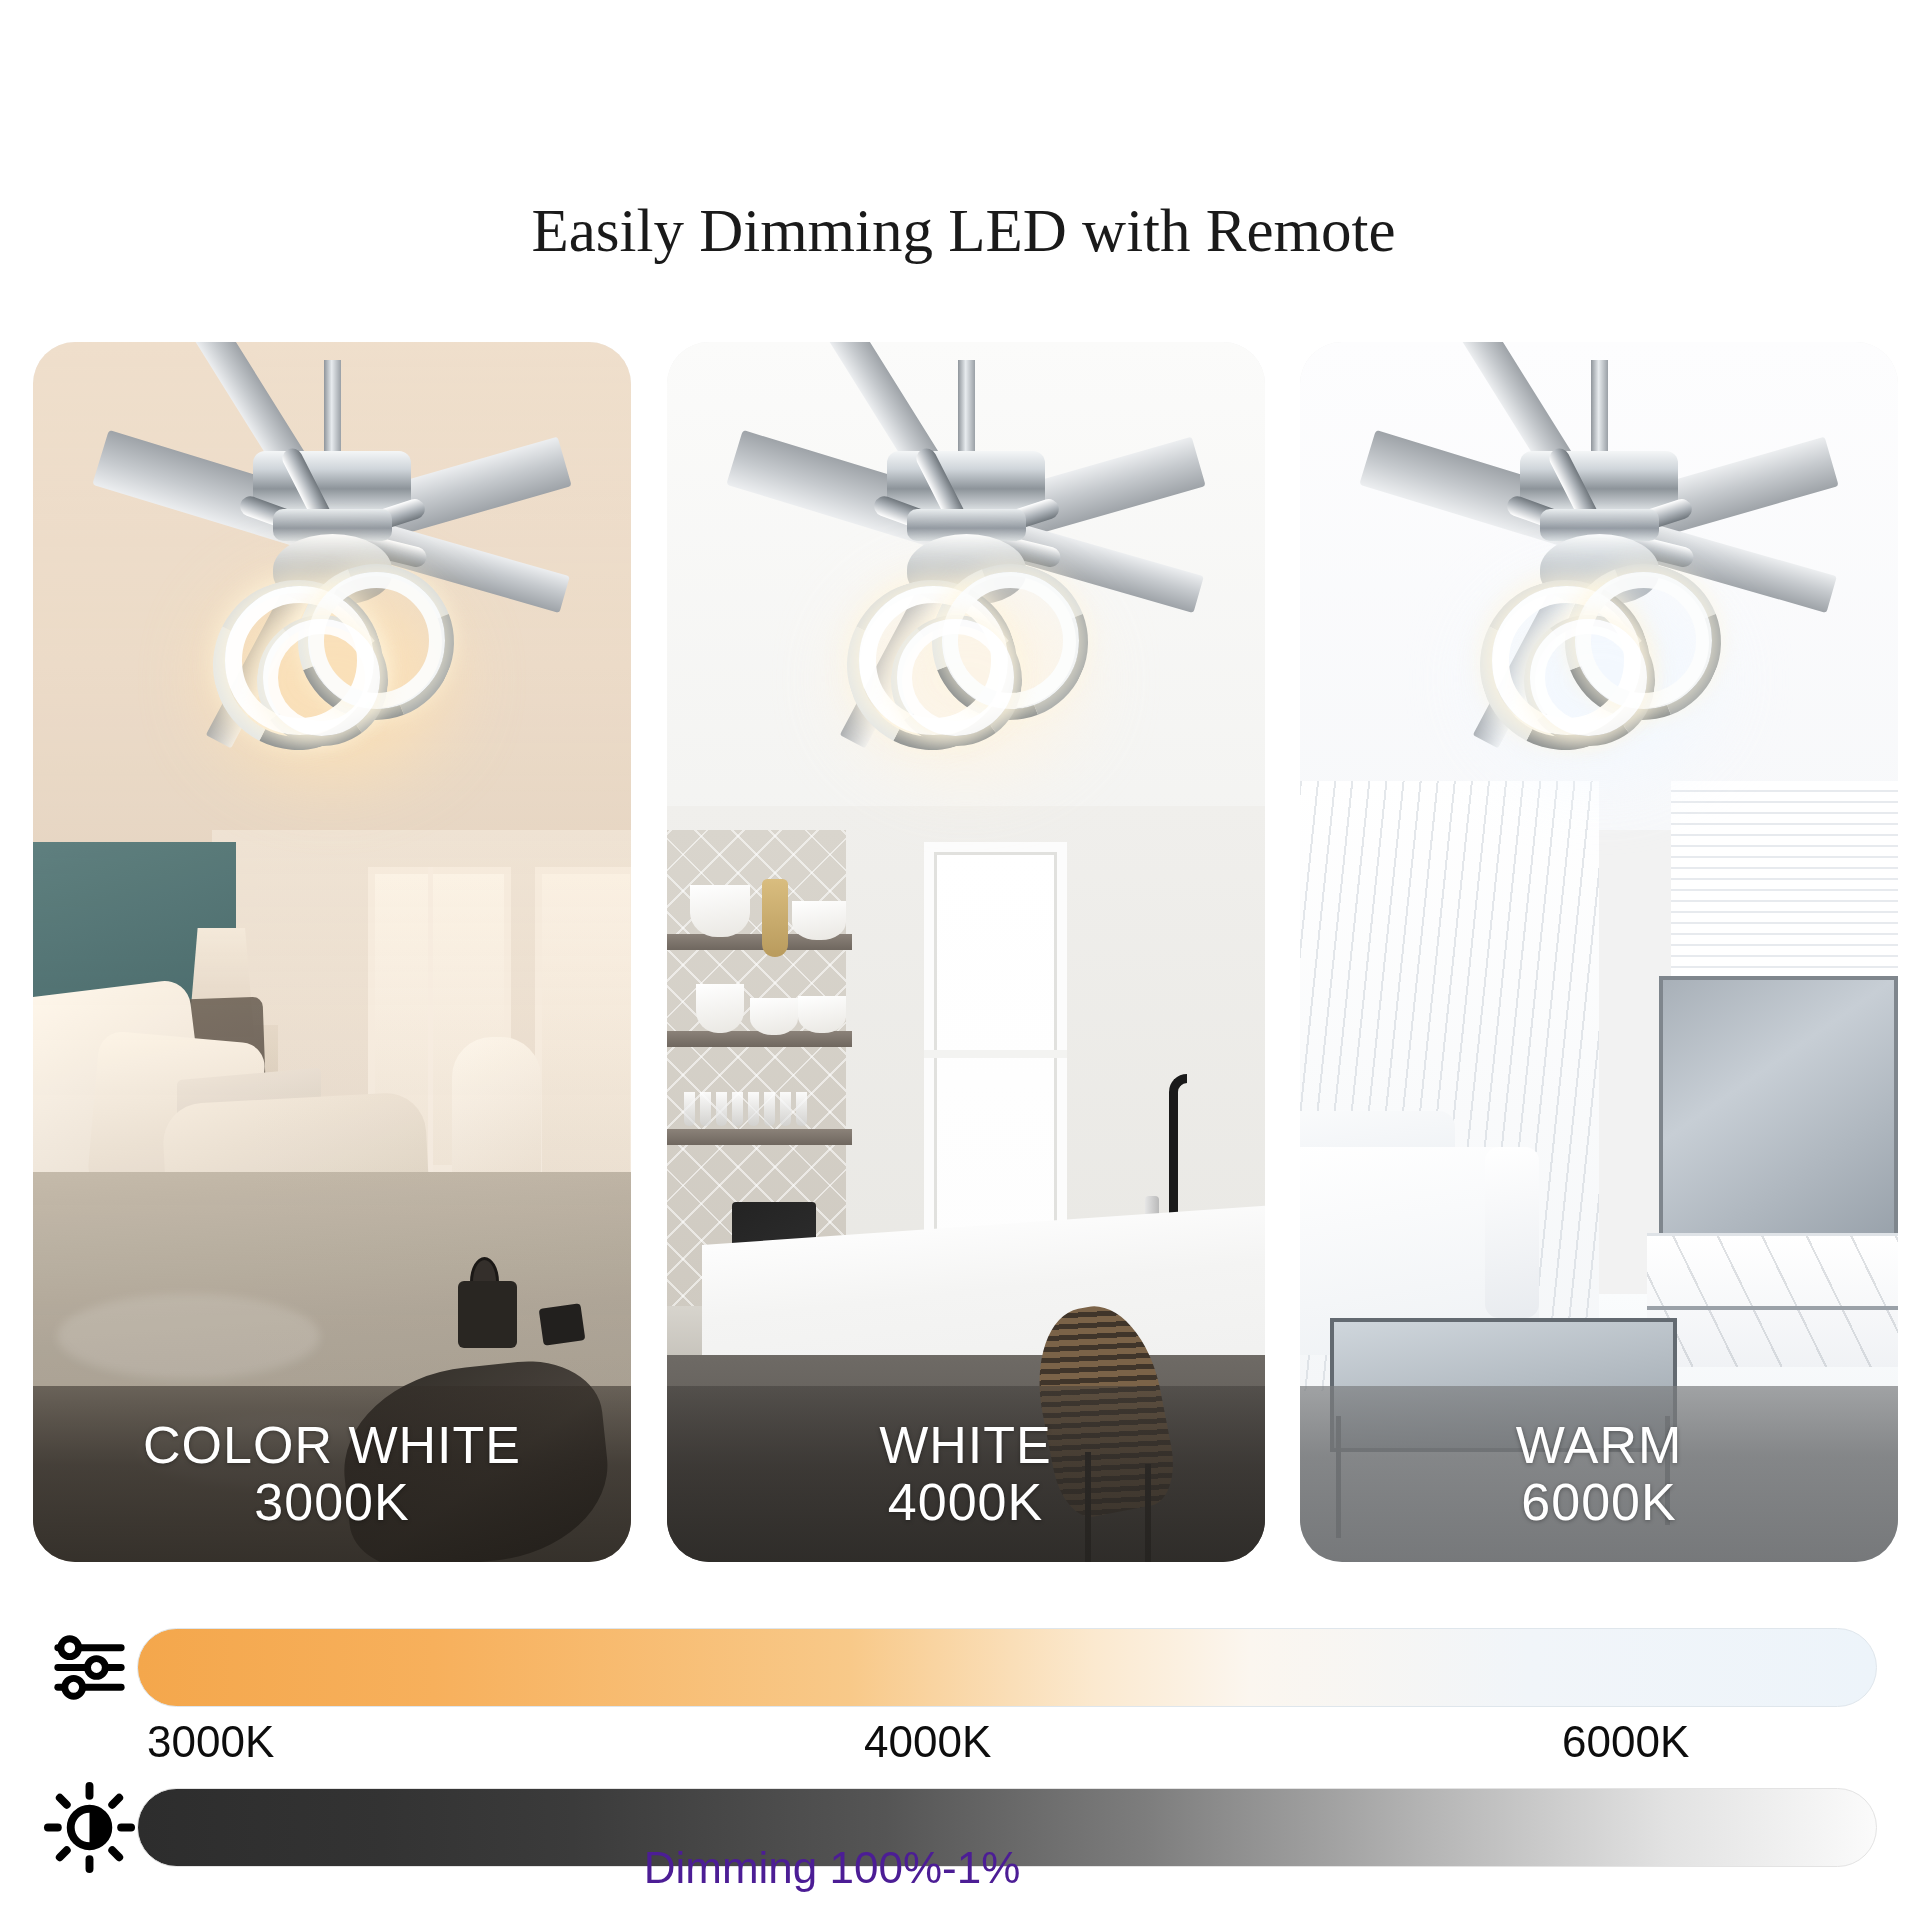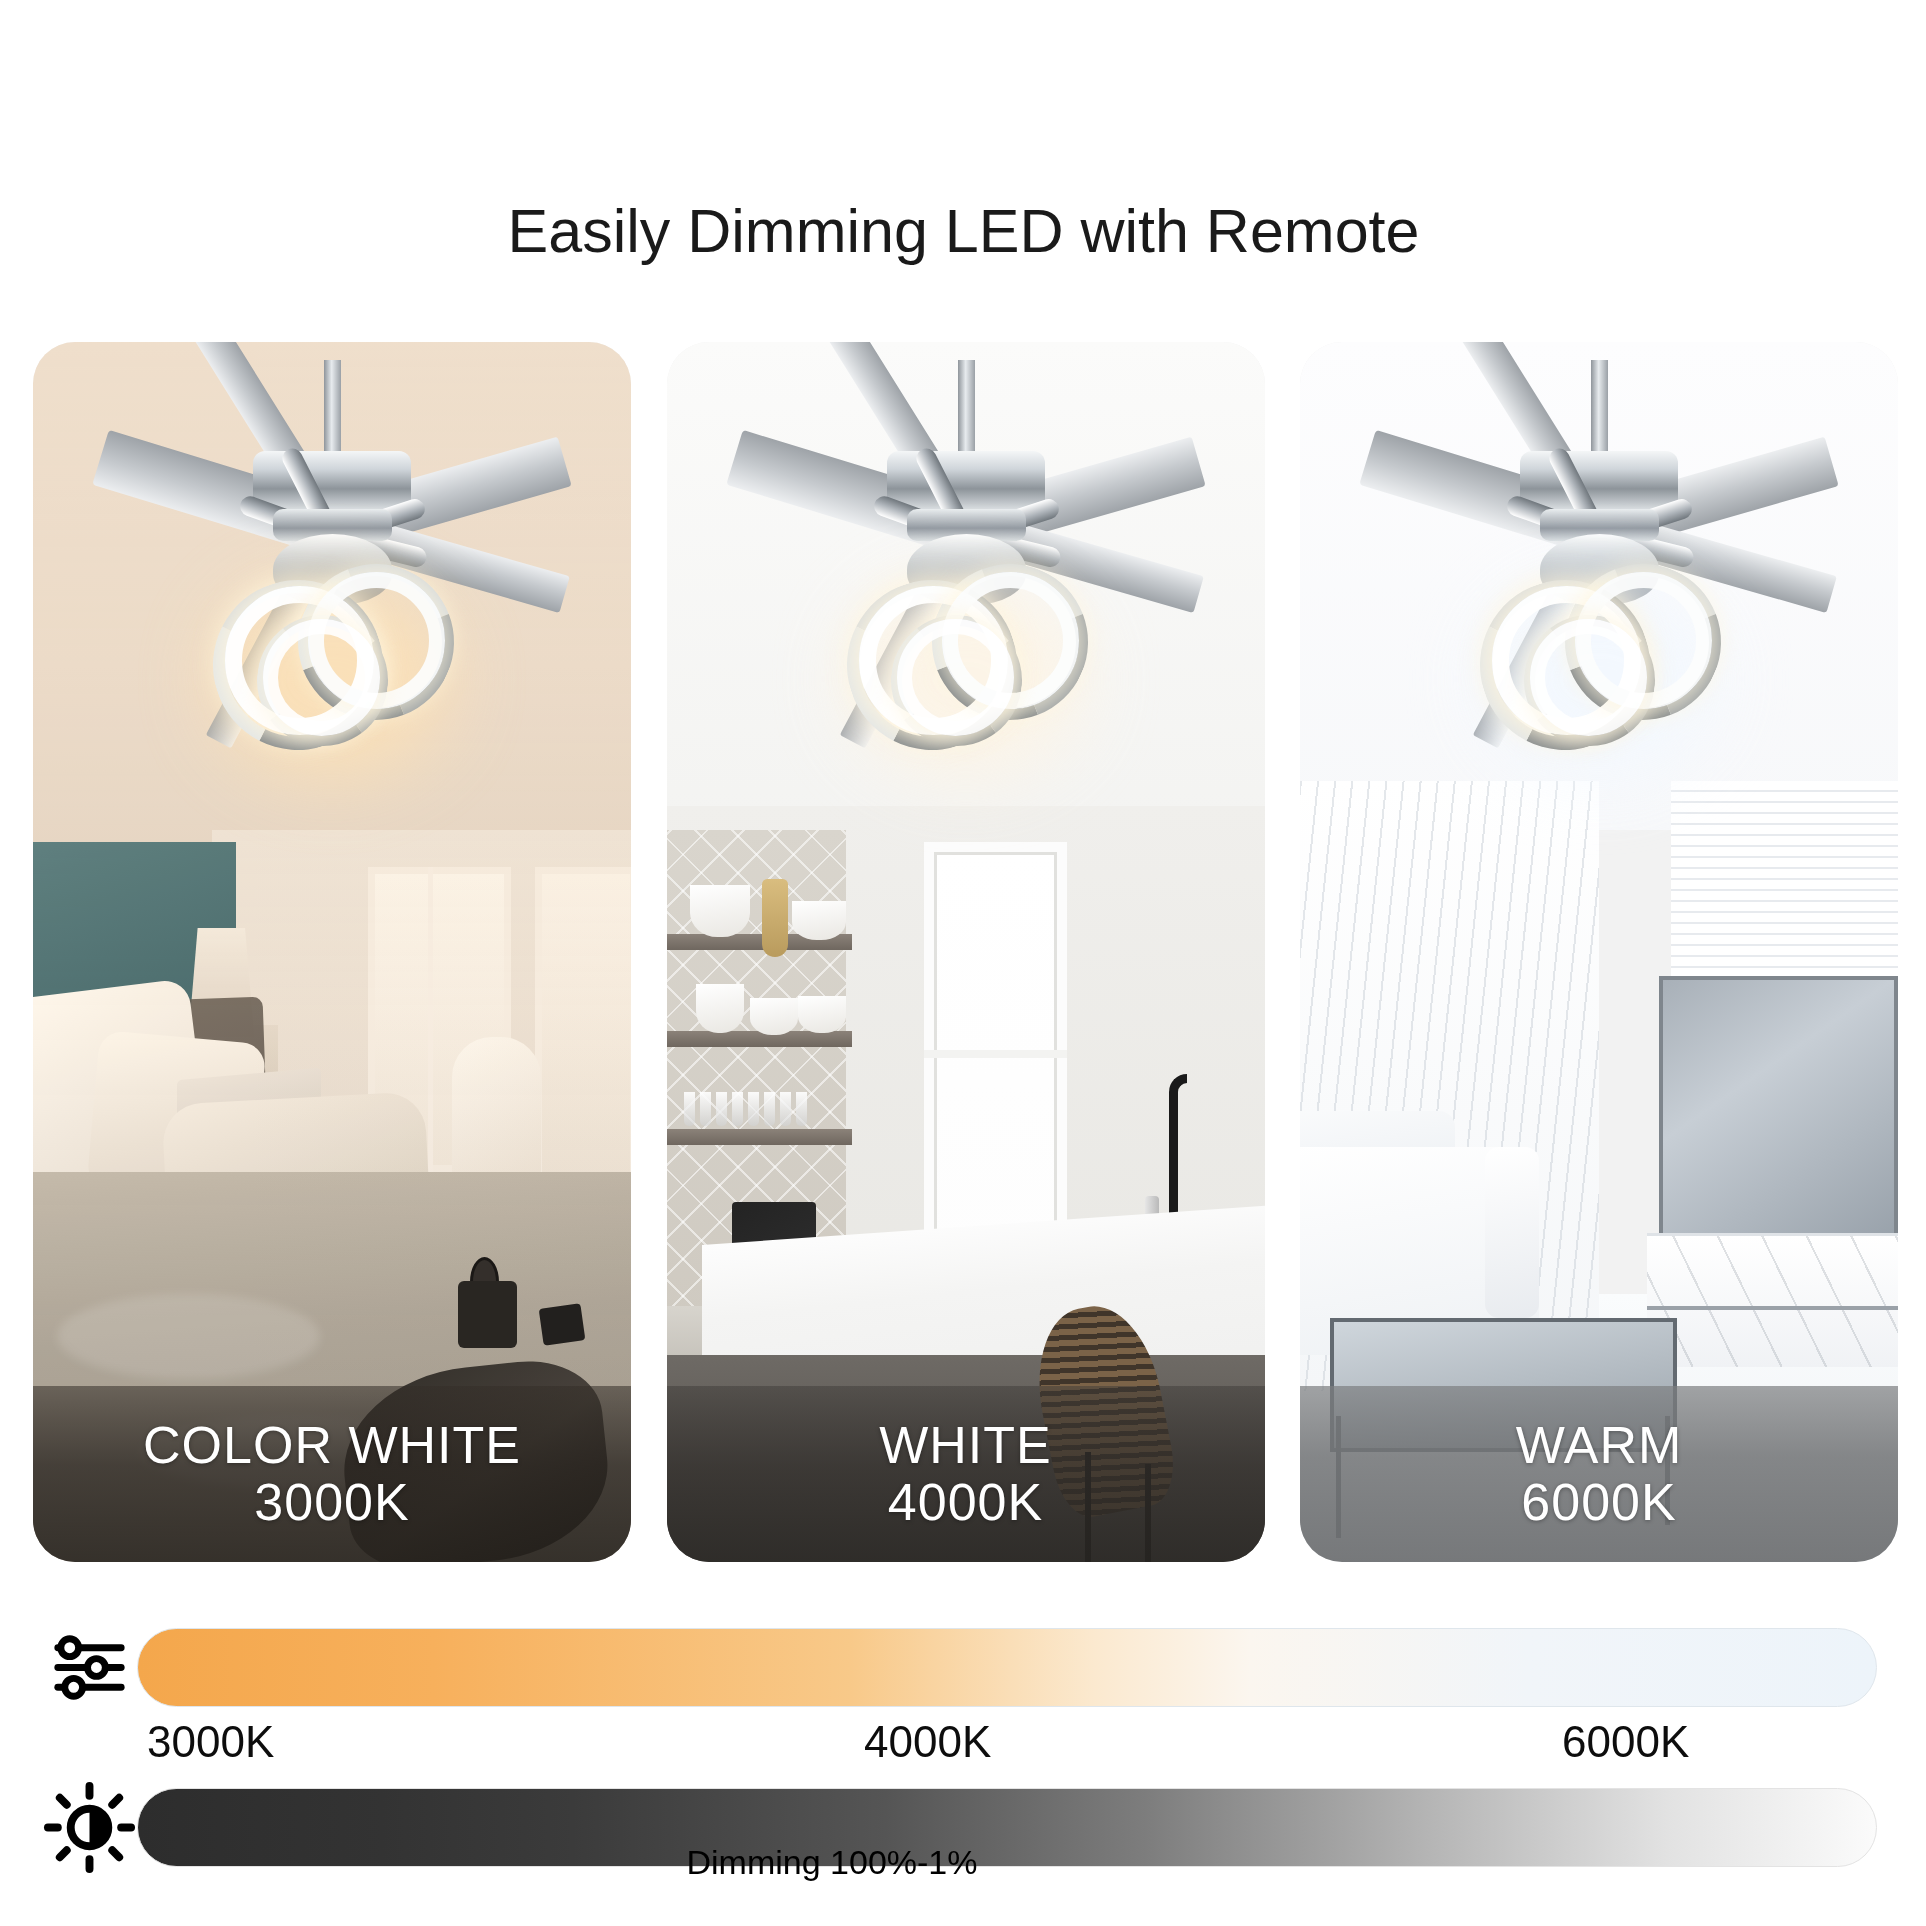--- a/index.html
+++ b/index.html
@@ -10,21 +10,21 @@
 
   
   .headline {
     position:absolute; left:0; top:77px; width:1927px; text-align:center;
     font-family:"Liberation Sans", sans-serif;
     font-weight:700; font-size:95px; letter-spacing:-1px;
     color:#0d0d0d; white-space:nowrap;
   }
   .subheadline {
     position:absolute; left:0; top:196px; width:1927px; text-align:center;
-    font-family:Liberation Sans, sans-serif;
+    font-family:Liberation Serif, serif;
     font-weight:400; font-size:61px; letter-spacing:0px; color:#1a1a1a;
     white-space:nowrap;
   }
 
   
   .panels { position:absolute; left:33px; top:342px; width:1865px; height:1220px;
             display:flex; justify-content:space-between; }
   .panel { position:relative; width:598px; height:1220px; border-radius:42px;
            overflow:hidden; background:#f2f2f2; }
 
@@ -220,21 +220,21 @@
   .cct-bar { background:linear-gradient(90deg,#f4a74c 0%,#f7b05c 17%,#f8c989 41%,#fbe9cf 55%,#fbf6ef 64%,#f1f5f9 80%,#edf4fa 100%);
              border:1px solid #dfe6ec; }
   .dim-bar { background:linear-gradient(90deg,#2d2d2d 0%,#333333 14%,#3b3b3b 25%,#555555 43%,#7d7d7d 58%,#b4b4b4 74%,#e2e2e2 88%,#fbfbfb 100%);
              border:1px solid #e3e3e3; }
 
   .ticks { position:absolute; left:0; width:1927px; height:55px; color:#0d0d0d;
            font-size:44px; font-weight:400; }
   .tick { position:absolute; top:0; white-space:nowrap; }
 
   .dim-caption { position:absolute; left:0; width:1664px; text-align:center;
-                 font-size:34px; color:#000000; white-space:nowrap; }
+                 font-size:44px; color:#4c1d95; white-space:nowrap; }
 
   .icon-slot { position:absolute; width:95px; height:95px; }
   svg { display:block; }
 </style>
 </head>
 <body>
 
 <div class="page">
 
   <div class="subheadline">Easily Dimming LED with Remote</div>

